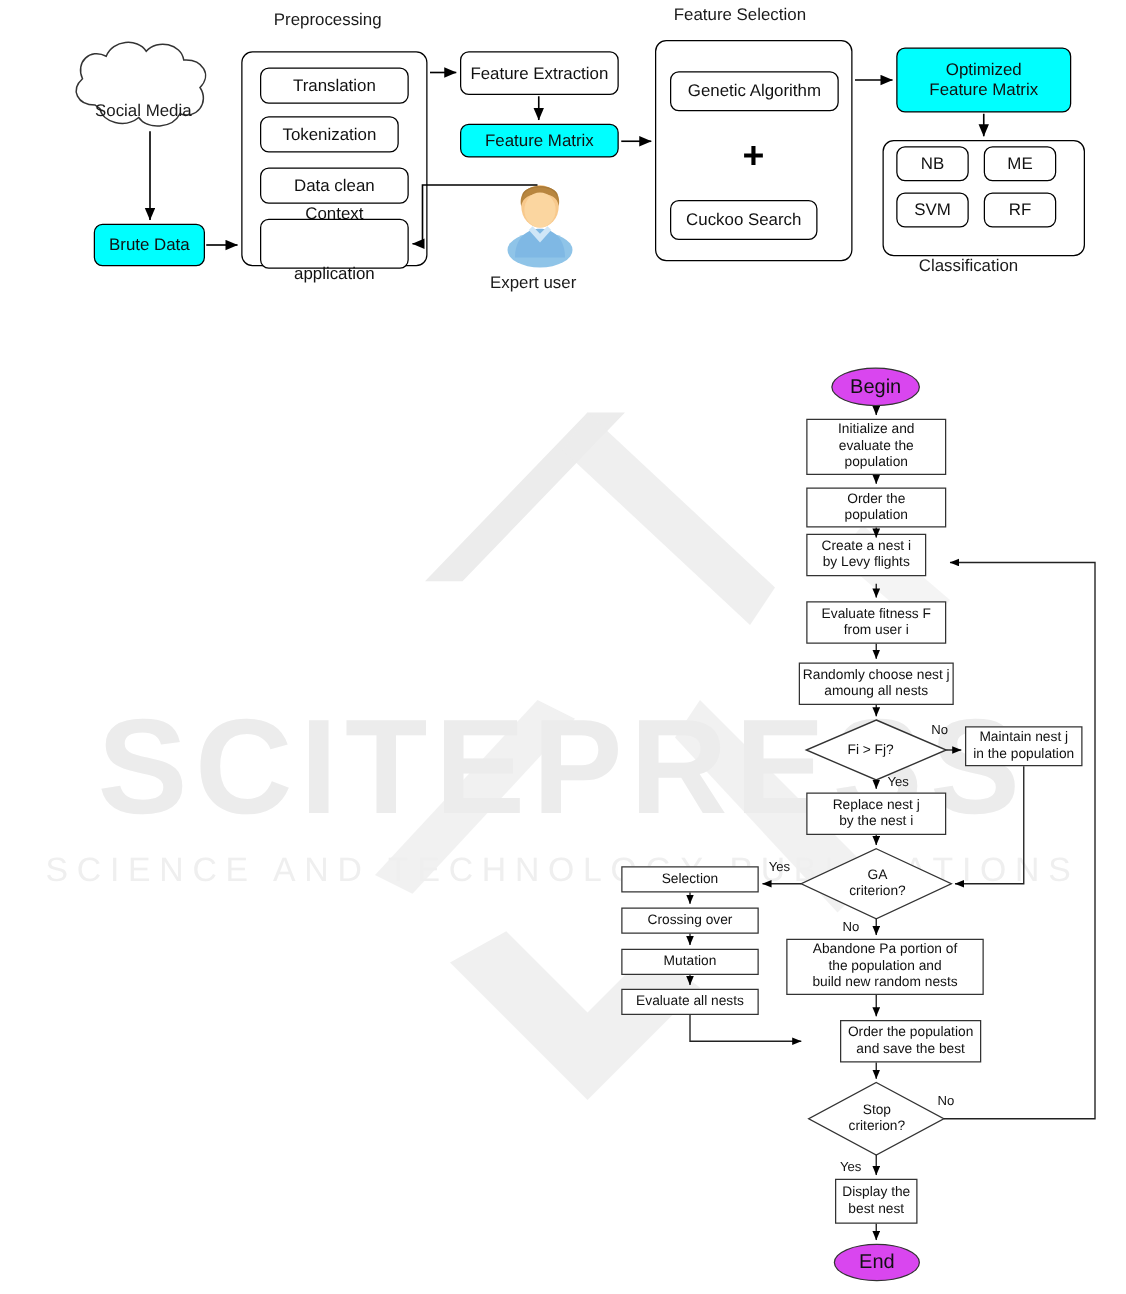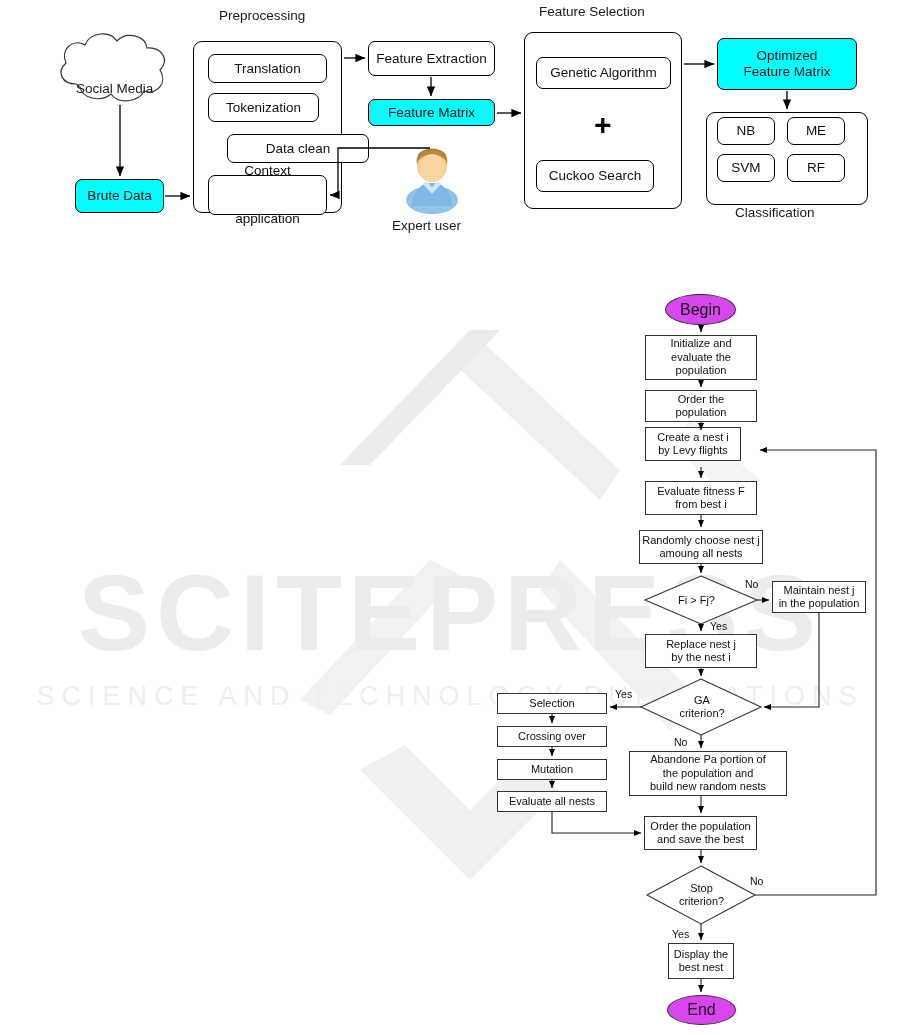--- a/index.html
+++ b/index.html
@@ -65,21 +65,21 @@
              C138 103 118 104 111 94
              C100 103 82 98 80 87 Z" fill="#ffffff" stroke="#333" stroke-width="1.2"></path>
   </svg>
   <div class="lbl" style="left:76px;top:81px;font-size:13.5px;">Social Media</div>
 
   <div class="node round cyan" style="left:75px;top:179px;width:89px;height:34px;">Brute Data</div>
 
   <div class="group" style="left:193px;top:41px;width:149px;height:172px;"></div>
   <div class="node round" style="left:208px;top:54px;width:119px;height:29px;">Translation</div>
   <div class="node round" style="left:208px;top:93px;width:111px;height:29px;">Tokenization</div>
-  <div class="node round" style="left:208px;top:134px;width:142px;height:29px;margin-left:19px;">Data clean</div>
+  <div class="node round" style="left:208px;top:134px;width:119px;height:29px;">Data clean</div>
   <div class="node round" style="left:208px;top:175px;width:119px;height:40px;flex-direction:column;gap:32px;">
     <span>Context</span>
     <span>application</span>
   </div>
 
   <div class="node round" style="left:368px;top:41px;width:127px;height:35px;">Feature Extraction</div>
   <div class="node round cyan" style="left:368px;top:99px;width:127px;height:27px;">Feature Matrix</div>
 
   <svg class="layer">
     <g transform="translate(410,148)">
@@ -149,21 +149,21 @@
     <span>population</span>
   </div>
 
   <div class="fbox" style="left:645px;top:427px;width:96px;height:34px;flex-direction:column;">
     <span>Create a nest i</span>
     <span>by Levy flights</span>
   </div>
 
   <div class="fbox" style="left:645px;top:481px;width:112px;height:34px;flex-direction:column;">
     <span>Evaluate fitness F</span>
-    <span>from best i</span>
+    <span>from user i</span>
   </div>
 
   <div class="fbox" style="left:639px;top:530px;width:124px;height:34px;flex-direction:column;">
     <span>Randomly choose nest j</span>
     <span>amoung all nests</span>
   </div>
 
   <svg class="layer">
     <polygon points="701,576 757,600 701,624 645,600" fill="#fff" stroke="#333" stroke-width="1.1"></polygon>
   </svg>
@@ -191,21 +191,21 @@
   <div class="fbox" style="left:497px;top:726px;width:110px;height:21px;">Crossing over</div>
   <div class="fbox" style="left:497px;top:759px;width:110px;height:21px;">Mutation</div>
   <div class="fbox" style="left:497px;top:791px;width:110px;height:21px;">Evaluate all nests</div>
 
   <div class="fbox" style="left:629px;top:751px;width:158px;height:45px;flex-direction:column;">
     <span>Abandone Pa portion of</span>
     <span>the population and</span>
     <span>build new random nests</span>
   </div>
 
-  <div class="fbox" style="left:644px;top:816px;width:113px;height:34px;flex-direction:column;">
+  <div class="fbox" style="left:672px;top:816px;width:113px;height:34px;flex-direction:column;">
     <span>Order the population</span>
     <span>and save the best</span>
   </div>
 
   <svg class="layer">
     <polygon points="701,866 755,895 701,924 647,895" fill="#fff" stroke="#333" stroke-width="1.1"></polygon>
   </svg>
   <div class="fbox" style="left:674px;top:881px;width:55px;height:28px;border:none;background:transparent;flex-direction:column;">
     <span>Stop</span>
     <span>criterion?</span>

